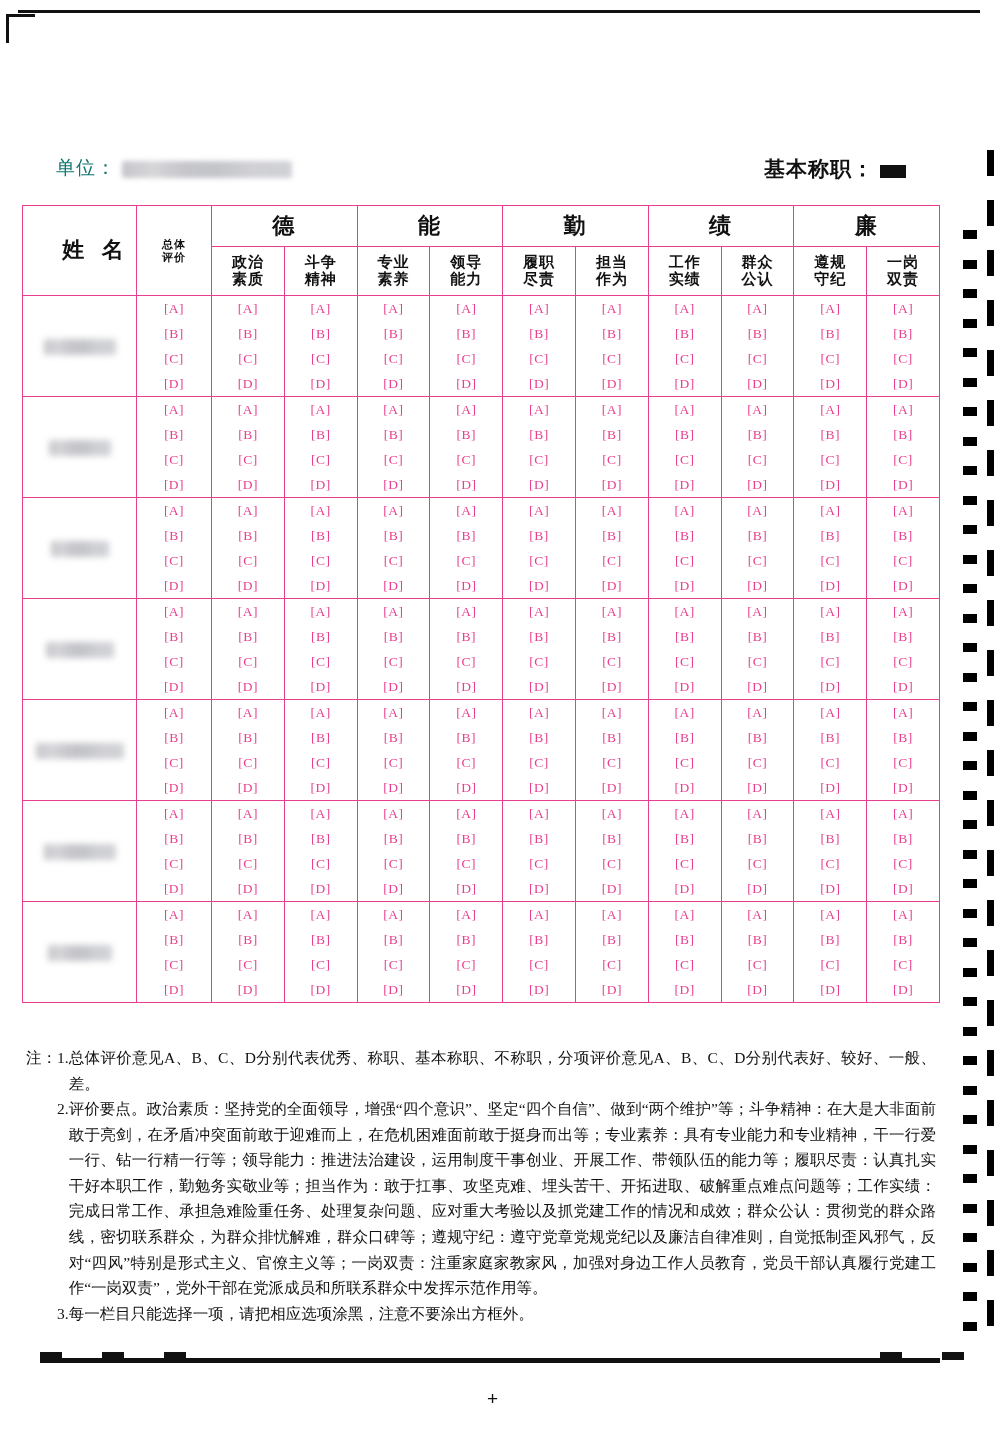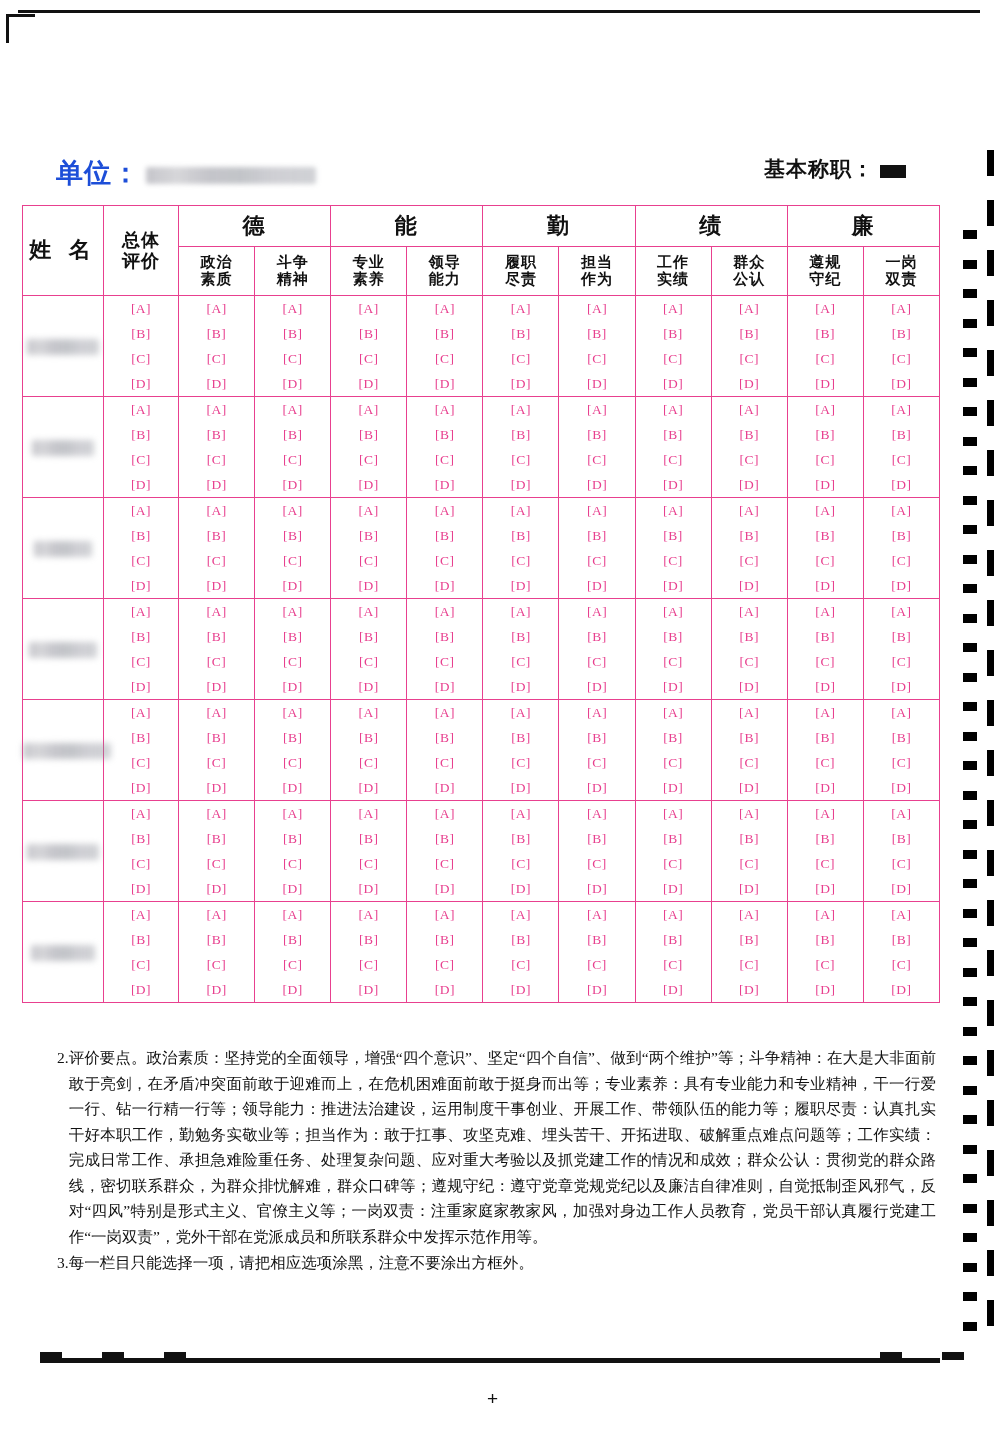--- a/index.html
+++ b/index.html
@@ -128,23 +128,23 @@
     position: absolute;
     top: 155px;
     left: 56px;
     width: 850px;
     height: 32px;
   }
   .meta-unit {
     position: absolute;
     left: 0;
     top: 0;
-    font-size: 27px;
-    font-weight: bold;
-    color: #1d4ed8;
+    font-size: 19px;
+    font-weight: normal;
+    color: #0f766e;
     letter-spacing: 1px;
   }
   .redacted {
     display: inline-block;
     vertical-align: middle;
     height: 17px;
     border-radius: 2px;
     background: linear-gradient(90deg,
        rgba(150,150,160,.55) 0%, rgba(120,120,130,.30) 18%,
        rgba(150,150,160,.55) 36%, rgba(110,115,125,.42) 55%,
@@ -190,23 +190,24 @@
   .grid th {
     font-size: 16px;
     font-weight: bold;
     line-height: 1.12;
     color: #111;
     letter-spacing: 1px;
   }
   .grid .name-head {
     font-size: 22px;
     letter-spacing: 6px;
+    padding-left: 33px;
   }
   .grid .overall-head {
-    font-size: 18px;
+    font-size: 11px;
     letter-spacing: 1px;
   }
   .grid .group-head {
     font-size: 22px;
     letter-spacing: 2px;
   }
   .grid .sub-head {
     font-size: 15px;
     letter-spacing: 1px;
   }
@@ -901,20 +902,24 @@
             <div>[C]</div>
             <div>[D]</div>
           </td>
         </tr>
       </tbody>
   </table>
 
 
   <div class="notes" id="notes">
       <div class="note-line">
+        <div class="note-label">注：1.</div>
+        <div class="note-body">总体评价意见A、B、C、D分别代表优秀、称职、基本称职、不称职，分项评价意见A、B、C、D分别代表好、较好、一般、差。</div>
+      </div>
+      <div class="note-line">
         <div class="note-label">　　2.</div>
         <div class="note-body">评价要点。政治素质：坚持党的全面领导，增强“四个意识”、坚定“四个自信”、做到“两个维护”等；斗争精神：在大是大非面前敢于亮剑，在矛盾冲突面前敢于迎难而上，在危机困难面前敢于挺身而出等；专业素养：具有专业能力和专业精神，干一行爱一行、钻一行精一行等；领导能力：推进法治建设，运用制度干事创业、开展工作、带领队伍的能力等；履职尽责：认真扎实干好本职工作，勤勉务实敬业等；担当作为：敢于扛事、攻坚克难、埋头苦干、开拓进取、破解重点难点问题等；工作实绩：完成日常工作、承担急难险重任务、处理复杂问题、应对重大考验以及抓党建工作的情况和成效；群众公认：贯彻党的群众路线，密切联系群众，为群众排忧解难，群众口碑等；遵规守纪：遵守党章党规党纪以及廉洁自律准则，自觉抵制歪风邪气，反对“四风”特别是形式主义、官僚主义等；一岗双责：注重家庭家教家风，加强对身边工作人员教育，党员干部认真履行党建工作“一岗双责”，党外干部在党派成员和所联系群众中发挥示范作用等。</div>
       </div>
       <div class="note-line">
         <div class="note-label">　　3.</div>
         <div class="note-body">每一栏目只能选择一项，请把相应选项涂黑，注意不要涂出方框外。</div>
       </div>
     </div>
 
 </div>

